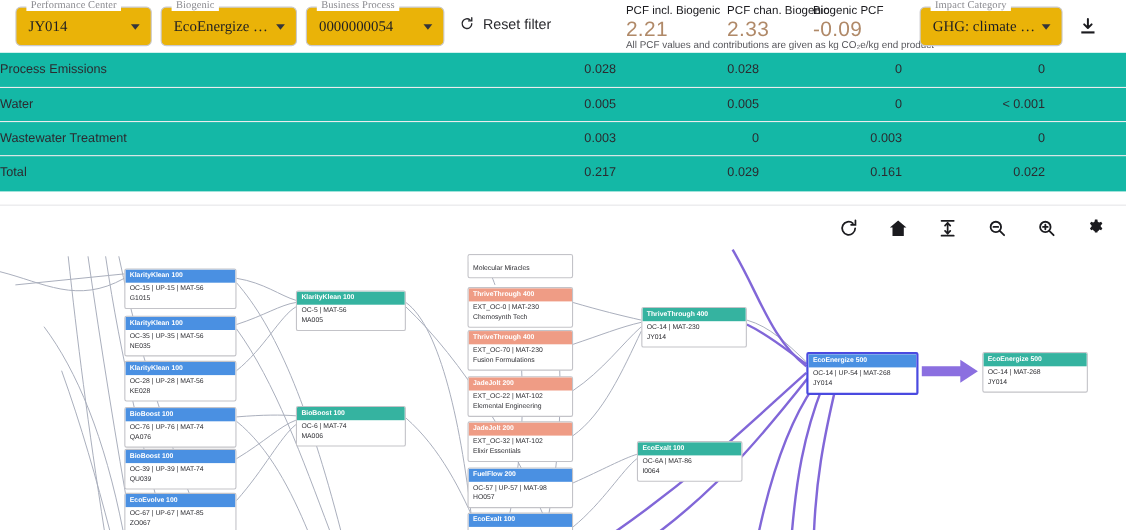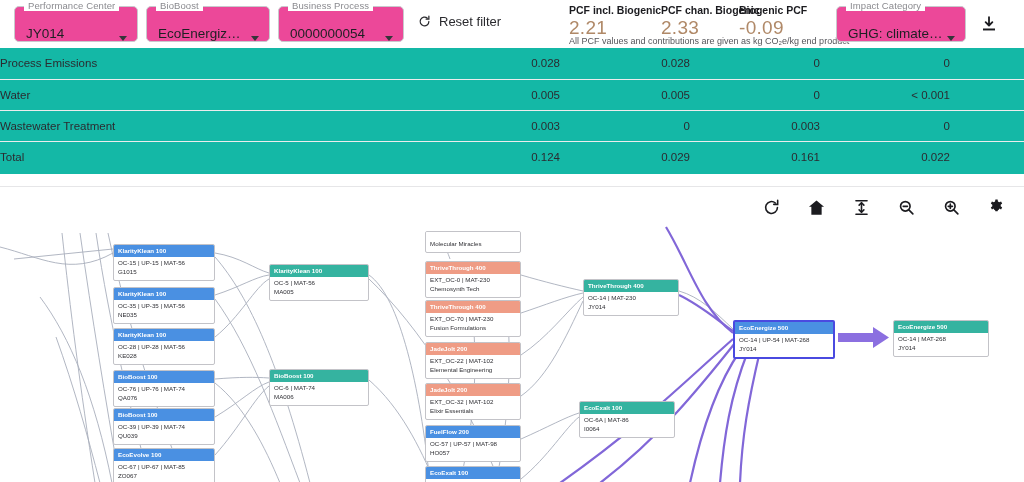--- a/index.html
+++ b/index.html
@@ -14,22 +14,22 @@
   #app { position: relative; width: 1024px; height: 482px; background:#fff; }
 
   
   .topbar {
     position: absolute; left:0; top:0; width:1024px; height:48px;
     background:#fff;
   }
   .field {
     position: absolute; top: 6px; height: 36px;
     border: 1px solid #c9c9cd; border-radius: 5px;
-    background: #ec4899;
-    display: flex; align-items: flex-end;
+    background: #eab308;
+    display: flex; align-items: center; font-family: Liberation Serif, serif;
   }
   .field-legend {
     position: absolute; top: -7px; left: 9px;
     background: #fff; padding: 0 4px;
     font-size: 9.5px; color: #8a8a8f; letter-spacing: .1px;
     white-space: nowrap;
   }
   .field-value {
     font-size: 13.5px; color: #1f1f23; padding-left: 11px;
     white-space: nowrap; overflow: hidden; text-overflow: ellipsis;
@@ -48,21 +48,21 @@
 
   .reset-filter {
     position: absolute; left: 417px; top: 14px;
     display: flex; align-items: center; gap: 7px;
     font-size: 13px; color: #2a2a2e; cursor: pointer;
   }
   .reset-ico { width: 15px; height: 15px; display:block; }
 
   
   .metric { position: absolute; top: 4px; }
-  .metric-label { font-size: 10.5px; font-weight: bold; color: #1b1b1f; white-space: nowrap; }
+  .metric-label { font-size: 10.5px; font-weight: normal; color: #1b1b1f; white-space: nowrap; }
   .metric-value { font-size: 19px; color: #b08968; margin-top: 1px; letter-spacing: .3px; }
   #m1 { left: 569px; } #m2 { left: 661px; } #m3 { left: 739px; }
   .metric-note {
     position: absolute; left: 569px; top: 36px;
     font-size: 9px; color: #55555a; white-space: nowrap;
   }
   .dl-btn {
     position: absolute; left: 980px; top: 15px;
     width: 18px; height: 18px; cursor: pointer;
   }
@@ -124,21 +124,21 @@
 
   <div class="topbar">
 
     <div class="field" id="f-pc">
       <span class="field-legend">Performance Center</span>
       <span class="field-value">JY014</span>
       <span class="caret"></span>
     </div>
 
     <div class="field" id="f-prod">
-      <span class="field-legend">BioBoost</span>
+      <span class="field-legend">Biogenic</span>
       <span class="field-value">EcoEnergize 500</span>
       <span class="caret"></span>
     </div>
 
     <div class="field" id="f-bp">
       <span class="field-legend">Business Process</span>
       <span class="field-value">0000000054</span>
       <span class="caret"></span>
     </div>
 
@@ -206,21 +206,21 @@
           <tr>
             <td class="c-name">Wastewater Treatment</td>
             <td class="c-num">0.003</td>
             <td class="c-num">0</td>
             <td class="c-num">0.003</td>
             <td class="c-num">0</td>
             <td class="c-num"></td>
           </tr>
           <tr class="total">
             <td class="c-name">Total</td>
-            <td class="c-num">0.124</td>
+            <td class="c-num">0.217</td>
             <td class="c-num">0.029</td>
             <td class="c-num">0.161</td>
             <td class="c-num">0.022</td>
             <td class="c-num"></td>
           </tr>
         </tbody>
     </table>
   </div>
 
   <div class="graph">

